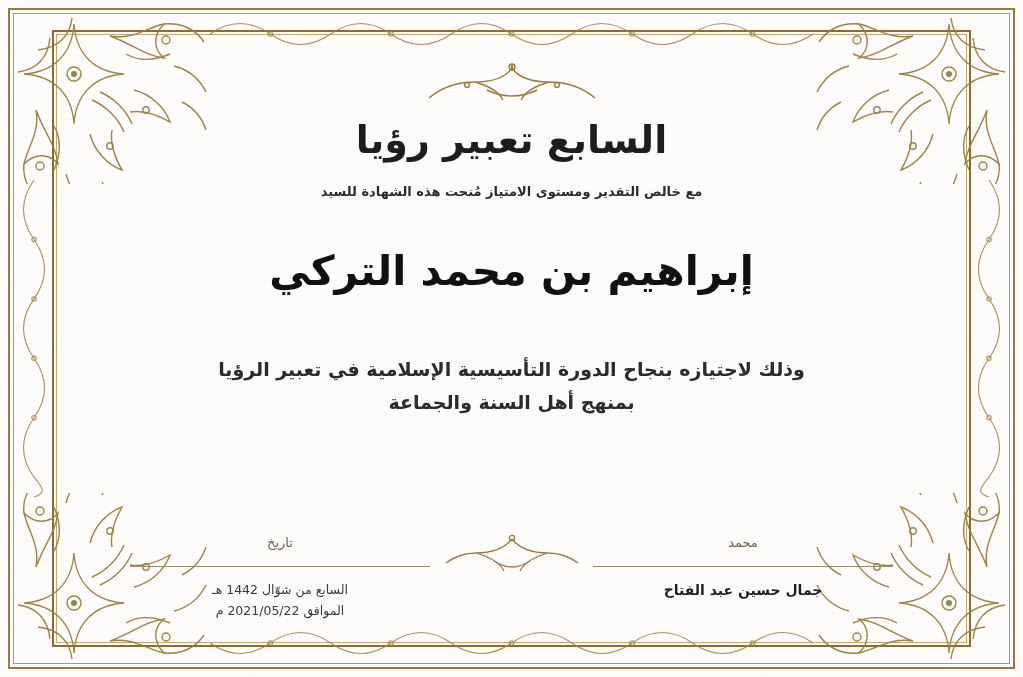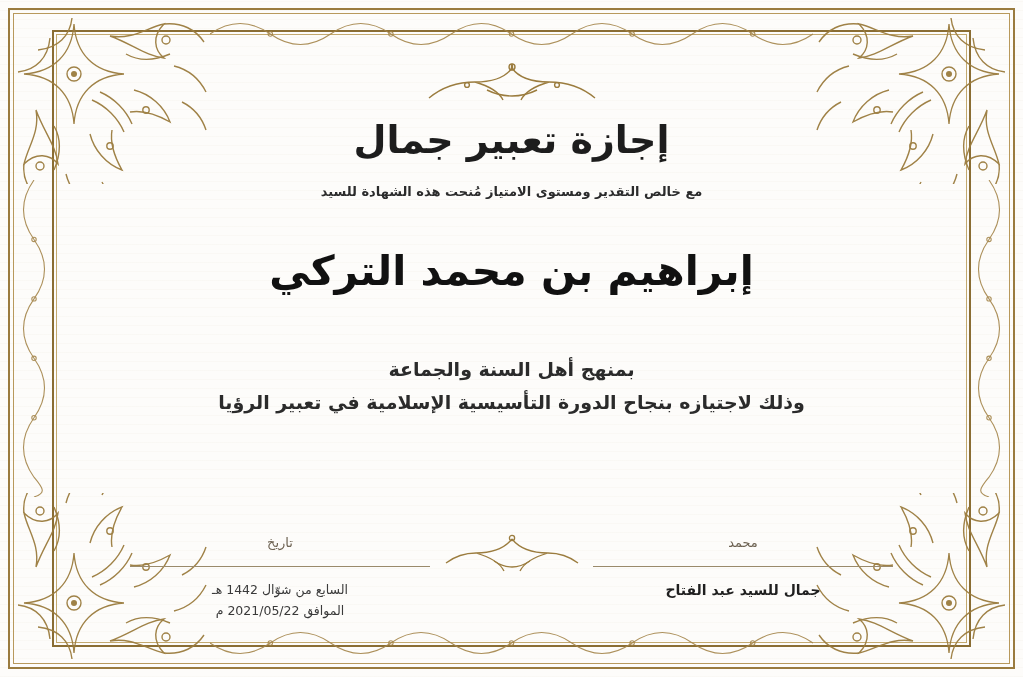--- a/index.html
+++ b/index.html
@@ -359,37 +359,37 @@
         <path d="M58 24 C40 24, 24 30, 12 40"></path>
         <path d="M132 24 C150 24, 166 30, 178 40"></path>
         <path d="M95 6 C93 14, 97 14, 95 6 Z" fill="currentColor"></path>
         <circle cx="95" cy="9" r="3"></circle>
         <path d="M70 32 C78 36, 86 38, 95 38 C104 38, 112 36, 120 32"></path>
         <circle cx="50" cy="27" r="2.4"></circle>
         <circle cx="140" cy="27" r="2.4"></circle>
       </svg>
     </div>
 
-    <div class="cert-title">إجازة تعبير جمال</div>
+    <div class="cert-title">السابع تعبير رؤيا</div>
 
     <div class="cert-subtitle">مع خالص التقدير ومستوى الامتياز مُنحت هذه الشهادة للسيد</div>
 
     <div class="recipient-name">إبراهيم بن محمد التركي</div>
 
     <div class="reason">
+      <div>وذلك لاجتيازه بنجاح الدورة التأسيسية الإسلامية في تعبير الرؤيا</div>
       <div>بمنهج أهل السنة والجماعة</div>
-      <div>وذلك لاجتيازه بنجاح الدورة التأسيسية الإسلامية في تعبير الرؤيا</div>
     </div>
 
     <div class="sig-area">
 
       <div class="sig-block">
         <div class="sig-caption">محمد</div>
         <div class="sig-rule"></div>
-        <div class="sig-line1">جمال للسيد عبد الفتاح</div>
+        <div class="sig-line1">جمال حسين عبد الفتاح</div>
       </div>
 
       <div class="mid-ornament">
         <svg viewBox="0 0 140 44" fill="none" stroke="currentColor" stroke-width="1.3">
           <path d="M70 8 C62 18, 48 22, 34 22 C48 26, 58 32, 62 40"></path>
           <path d="M70 8 C78 18, 92 22, 106 22 C92 26, 82 32, 78 40"></path>
           <path d="M34 22 C22 22, 12 26, 4 32"></path>
           <path d="M106 22 C118 22, 128 26, 136 32"></path>
           <circle cx="70" cy="7" r="2.6"></circle>
           <path d="M52 30 C58 34, 64 36, 70 36 C76 36, 82 34, 88 30"></path>

